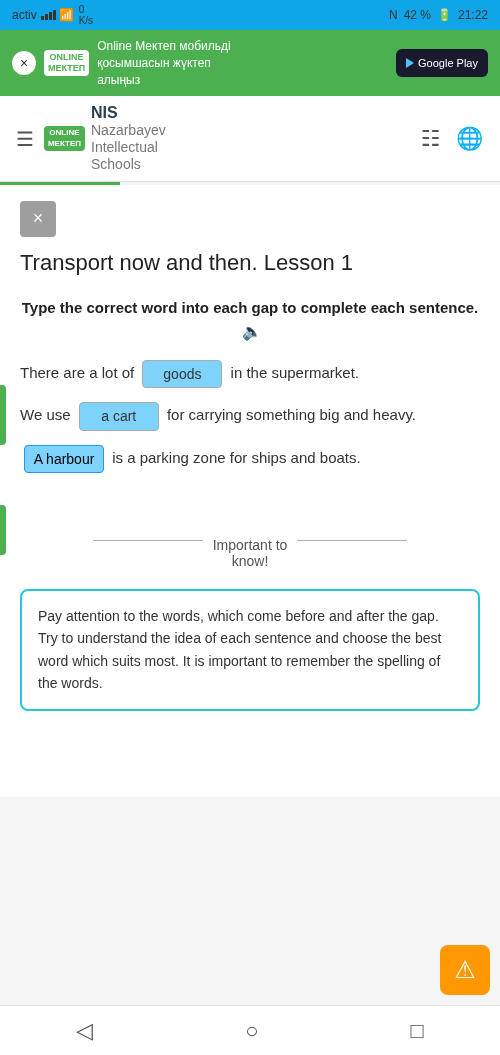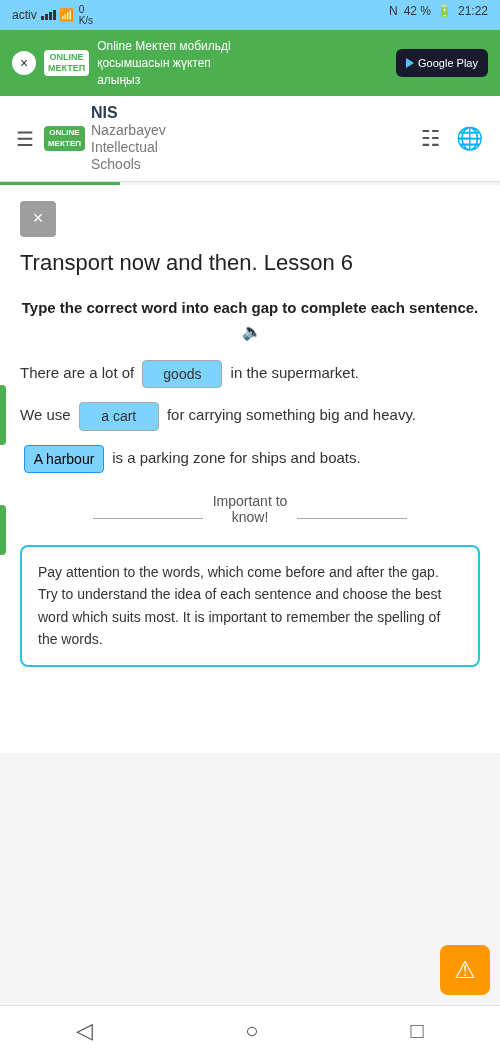--- a/index.html
+++ b/index.html
@@ -7,24 +7,24 @@
     body {
       font-family: Arial, sans-serif;
       background: #f5f5f5;
       width: 500px;
       min-height: 1055px;
       overflow-x: hidden;
     }
 
     
     .status-bar {
-      background: #7dd3fc;
+      background: #0ea5e9;
       display: flex;
       justify-content: space-between;
-      align-items: flex-start;
+      align-items: center;
       padding: 4px 12px;
       font-size: 12px;
       color: #333;
     }
     .status-left { display: flex; align-items: center; gap: 4px; }
     .status-right { display: flex; align-items: center; gap: 6px; font-size: 12px; }
     .signal-bars { display: flex; align-items: flex-end; gap: 1px; }
     .signal-bars span { background: #333; width: 3px; display: inline-block; }
 
     
@@ -181,20 +181,21 @@
       width: 110px;
       height: 20px;
       vertical-align: bottom;
     }
     .important-middle {
       text-align: center;
       font-size: 14px;
       color: #555;
       padding: 0 10px;
       white-space: nowrap;
+      margin-top: 44px;
     }
 
     
     .info-box {
       border: 2px solid #26c6da;
       border-radius: 8px;
       padding: 14px 16px;
       font-size: 14px;
       color: #333;
       line-height: 1.6;
@@ -315,21 +316,21 @@
 <div class="green-line"></div>
 
 <div class="main-content">
   <div class="left-accent"></div>
   <div class="left-accent2"></div>
 
   <button class="close-btn">
     <span>×</span>
   </button>
 
-  <h1 class="lesson-title">Transport now and then. Lesson 6</h1>
+  <h1 class="lesson-title">Transport now and then. Lesson 1</h1>
 
   <div class="instruction">
     <span>Type the correct word into each gap to complete each sentence.</span>
     <span class="speaker-icon">🔈</span>
   </div>
 
   <div class="sentence-block">
     <span>There are a lot of </span>
     <span class="gap-box">goods</span>
     <span> in the supermarket.</span>

